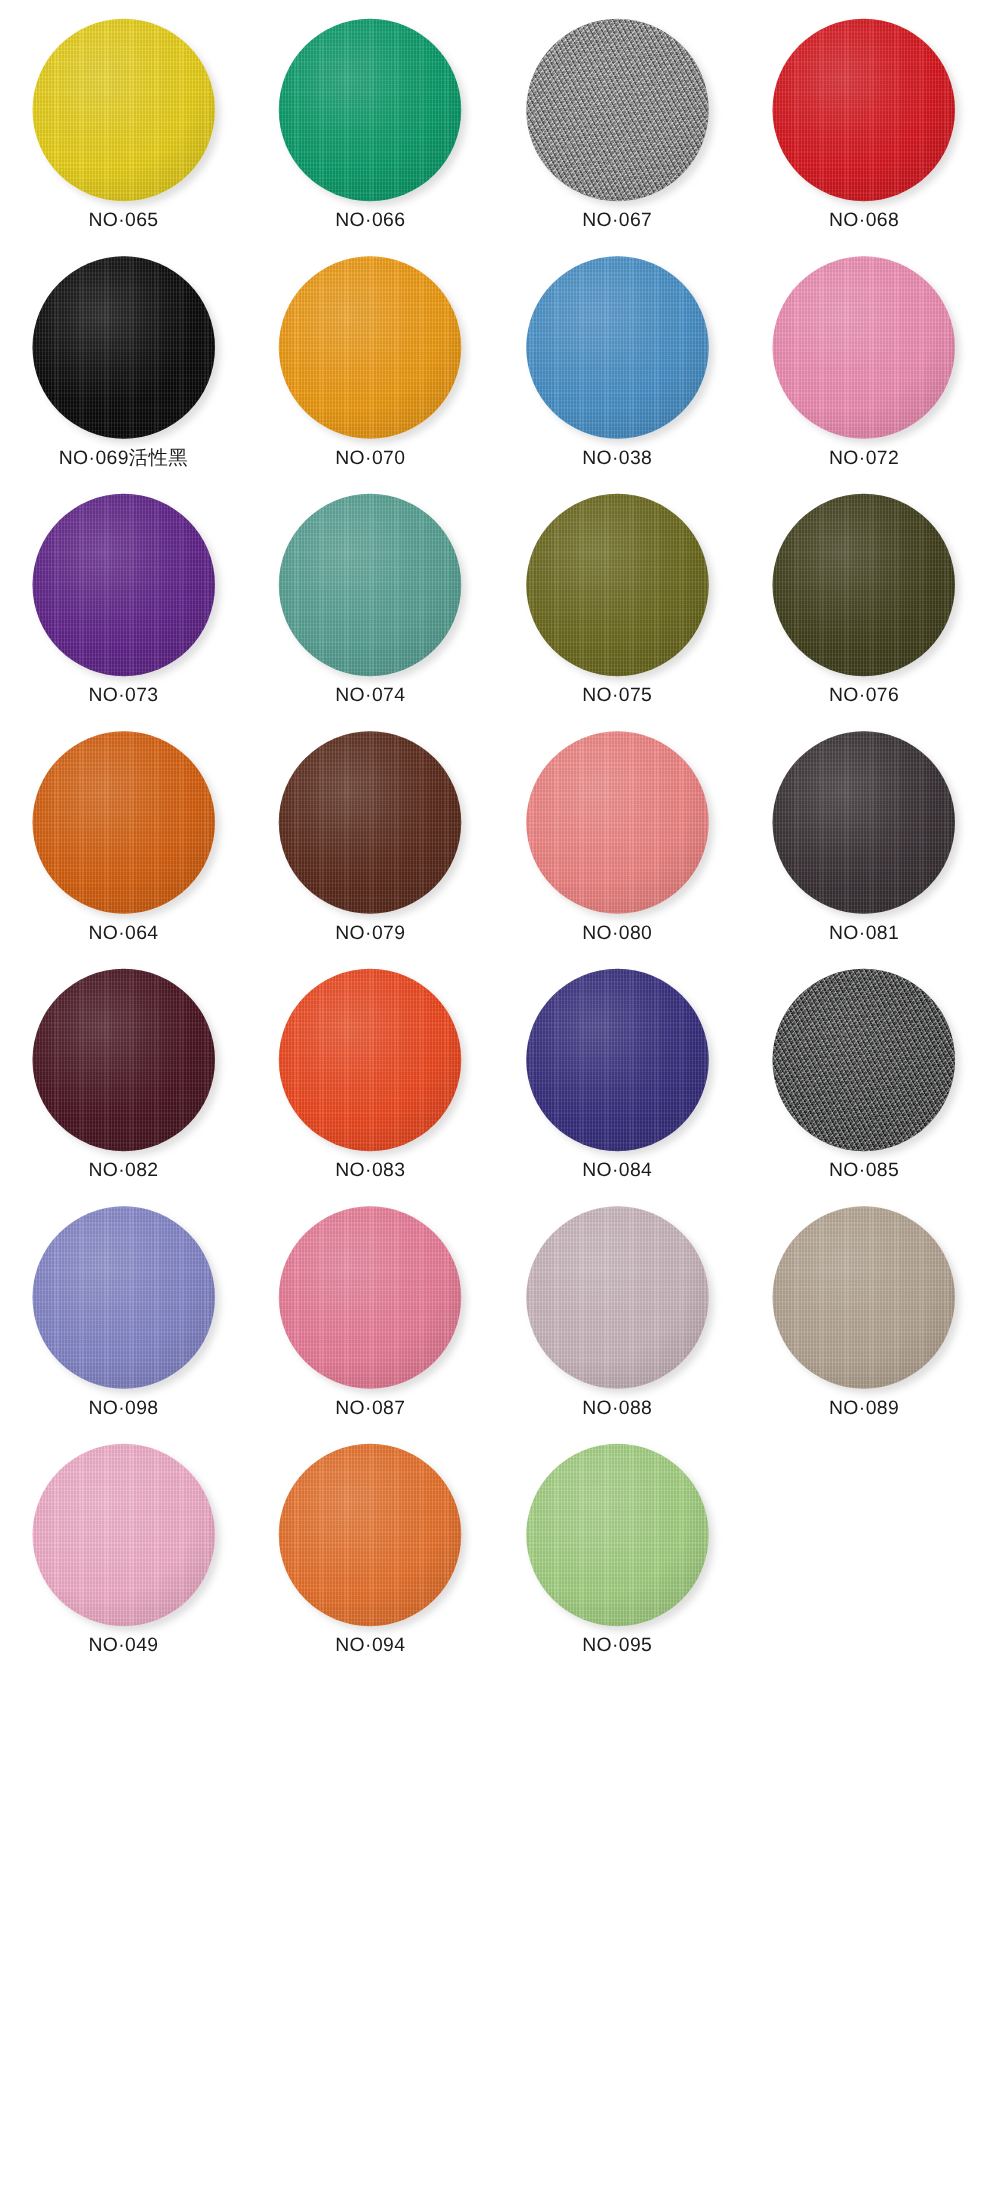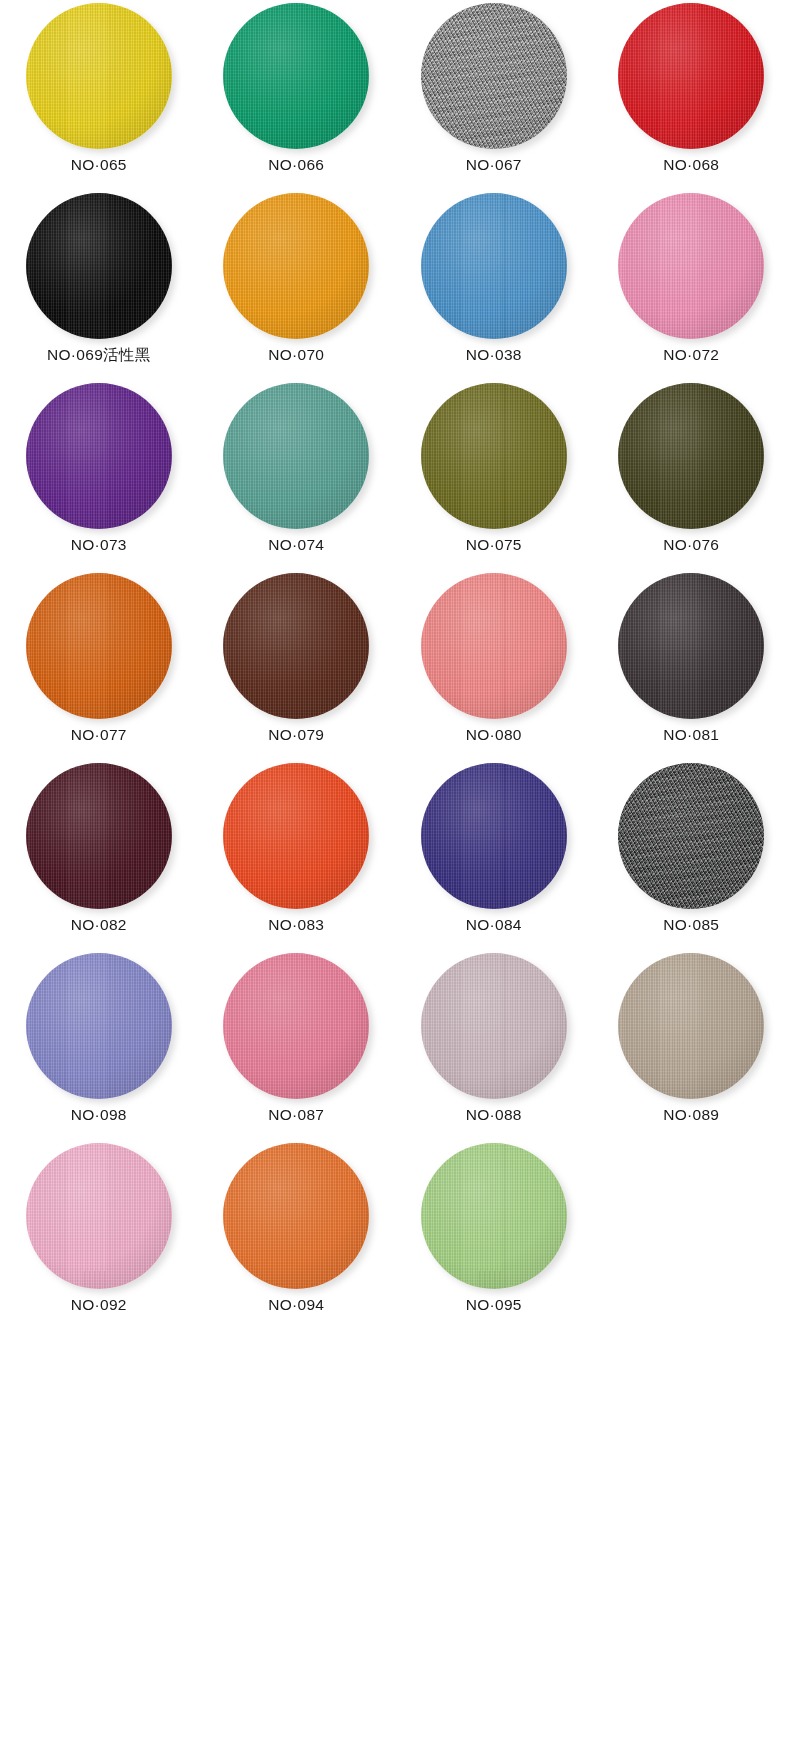--- a/index.html
+++ b/index.html
@@ -14,21 +14,21 @@
     font-family: "Liberation Sans", "DejaVu Sans", sans-serif;
     overflow: hidden;
     position: relative;
   }
 
   #swatch-grid {
     display: grid;
     grid-template-columns: repeat(4, 197.5px);
     grid-auto-rows: 190px;
     width: 790px;
-    padding-top: 0;
+    padding-top: 12px;
     box-sizing: border-box;
   }
 
   .swatch-cell {
     position: relative;
     display: flex;
     flex-direction: column;
     align-items: center;
     justify-content: flex-start;
   }
@@ -200,21 +200,21 @@
     <div class="swatch-cell">
       <div class="swatch-disc-wrap">
         <div class="swatch-disc" style="background-color: rgb(67, 66, 31);"></div>
       </div>
       <div class="swatch-label">NO·076</div>
     </div>
     <div class="swatch-cell">
       <div class="swatch-disc-wrap">
         <div class="swatch-disc" style="background-color: rgb(215, 98, 17);"></div>
       </div>
-      <div class="swatch-label">NO·077</div>
+      <div class="swatch-label">NO·064</div>
     </div>
     <div class="swatch-cell">
       <div class="swatch-disc-wrap">
         <div class="swatch-disc" style="background-color: rgb(93, 45, 30);"></div>
       </div>
       <div class="swatch-label">NO·079</div>
     </div>
     <div class="swatch-cell">
       <div class="swatch-disc-wrap">
         <div class="swatch-disc" style="background-color: rgb(240, 134, 133);"></div>
@@ -272,21 +272,21 @@
     <div class="swatch-cell">
       <div class="swatch-disc-wrap">
         <div class="swatch-disc" style="background-color: rgb(182, 167, 149);"></div>
       </div>
       <div class="swatch-label">NO·089</div>
     </div>
     <div class="swatch-cell">
       <div class="swatch-disc-wrap">
         <div class="swatch-disc" style="background-color: rgb(242, 176, 203);"></div>
       </div>
-      <div class="swatch-label">NO·092</div>
+      <div class="swatch-label">NO·049</div>
     </div>
     <div class="swatch-cell">
       <div class="swatch-disc-wrap">
         <div class="swatch-disc" style="background-color: rgb(233, 116, 47);"></div>
       </div>
       <div class="swatch-label">NO·094</div>
     </div>
     <div class="swatch-cell">
       <div class="swatch-disc-wrap">
         <div class="swatch-disc" style="background-color: rgb(166, 210, 133);"></div>

